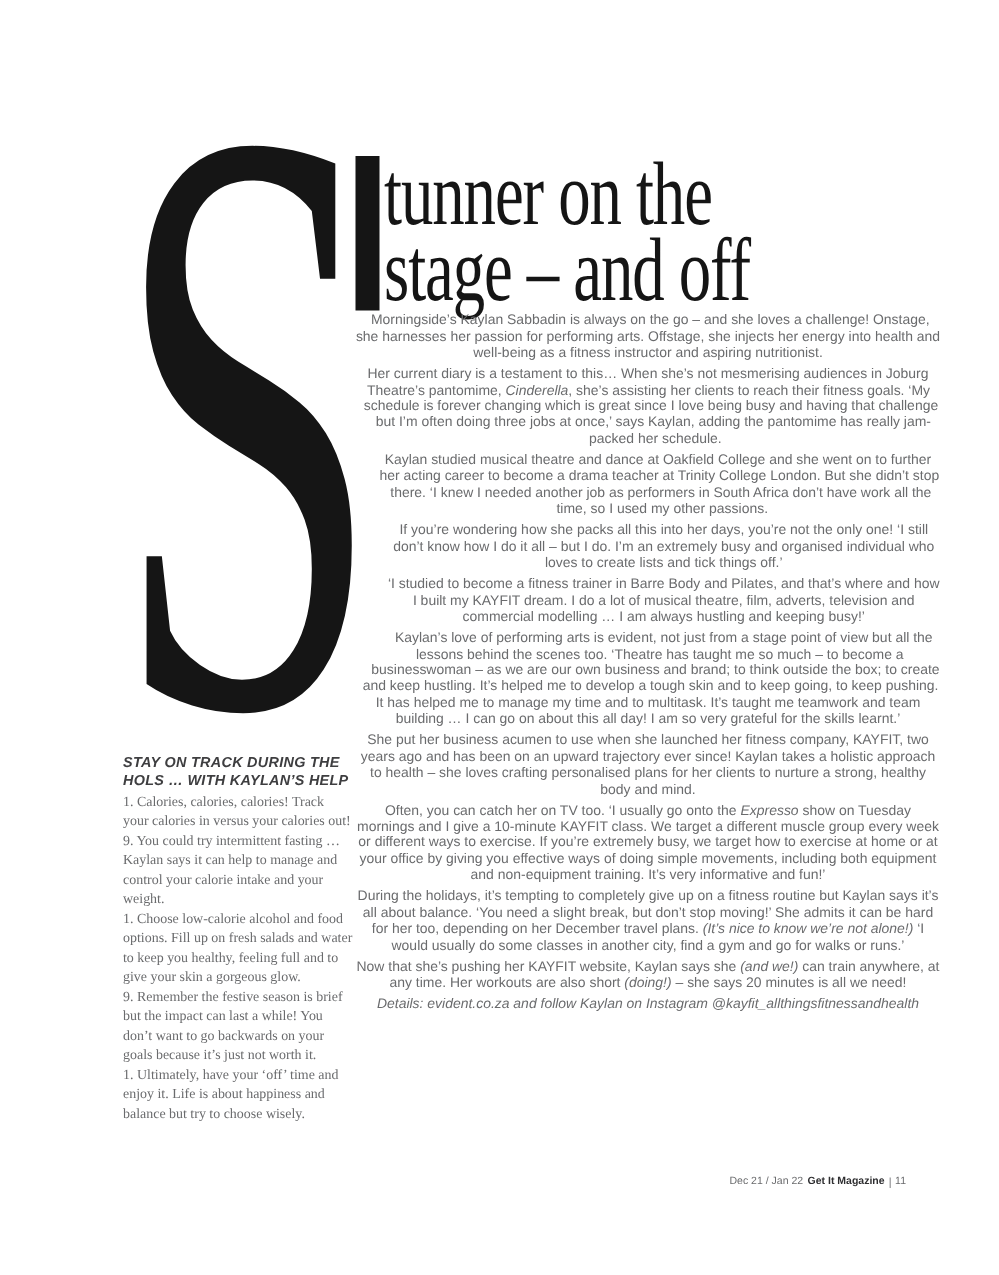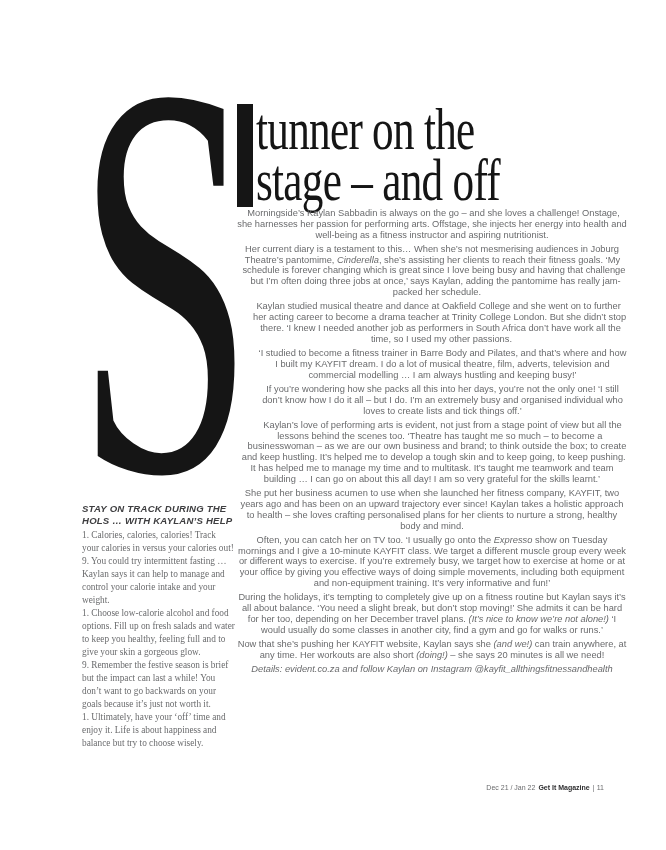--- a/index.html
+++ b/index.html
@@ -71,22 +71,22 @@
   <h1 class="title" style="margin:0;font-weight:normal;">
     <div>tunner on the</div>
     <div>stage – and off</div>
   </h1>
 
   <div class="column">
     <div class="s-shape"></div>
     <p class="p-first"><span>Morningside’s Kaylan Sabbadin is always on the go – and she loves a challenge! Onstage, she harnesses her passion for performing arts. Offstage, she injects her energy into health and well-being as a fitness instructor and aspiring nutritionist.</span></p>
     <p><span>Her current diary is a testament to this… When she’s not mesmerising audiences in Joburg Theatre’s pantomime, </span><em>Cinderella</em><span>, she’s assisting her clients to reach their fitness goals. ‘My schedule is forever changing which is great since I love being busy and having that challenge but I’m often doing three jobs at once,’ says Kaylan, adding the pantomime has really jam-packed her schedule.</span></p>
     <p><span>Kaylan studied musical theatre and dance at Oakfield College and she went on to further her acting career to become a drama teacher at Trinity College London. But she didn’t stop there. ‘I knew I needed another job as performers in South Africa don’t have work all the time, so I used my other passions.</span></p>
+    <p><span>If you’re wondering how she packs all this into her days, you’re not the only one! ‘I still don’t know how I do it all – but I do. I’m an extremely busy and organised individual who loves to create lists and tick things off.’</span></p>
     <p><span>‘I studied to become a fitness trainer in Barre Body and Pilates, and that’s where and how I built my KAYFIT dream. I do a lot of musical theatre, film, adverts, television and commercial modelling … I am always hustling and keeping busy!’</span></p>
-    <p><span>If you’re wondering how she packs all this into her days, you’re not the only one! ‘I still don’t know how I do it all – but I do. I’m an extremely busy and organised individual who loves to create lists and tick things off.’</span></p>
     <p><span>Kaylan’s love of performing arts is evident, not just from a stage point of view but all the lessons behind the scenes too. ‘Theatre has taught me so much – to become a businesswoman – as we are our own business and brand; to think outside the box; to create and keep hustling. It’s helped me to develop a tough skin and to keep going, to keep pushing. It has helped me to manage my time and to multitask. It’s taught me teamwork and team building … I can go on about this all day! I am so very grateful for the skills learnt.’</span></p>
     <p><span>She put her business acumen to use when she launched her fitness company, KAYFIT, two years ago and has been on an upward trajectory ever since! Kaylan takes a holistic approach to health – she loves crafting personalised plans for her clients to nurture a strong, healthy body and mind.</span></p>
     <p><span>Often, you can catch her on TV too. ‘I usually go onto the </span><em>Expresso</em><span> show on Tuesday mornings and I give a 10-minute KAYFIT class. We target a different muscle group every week or different ways to exercise. If you’re extremely busy, we target how to exercise at home or at your office by giving you effective ways of doing simple movements, including both equipment and non-equipment training. It’s very informative and fun!’</span></p>
     <p><span>During the holidays, it’s tempting to completely give up on a fitness routine but Kaylan says it’s all about balance. ‘You need a slight break, but don’t stop moving!’ She admits it can be hard for her too, depending on her December travel plans. </span><em>(It’s nice to know we’re not alone!)</em><span> ‘I would usually do some classes in another city, find a gym and go for walks or runs.’</span></p>
     <p><span>Now that she’s pushing her KAYFIT website, Kaylan says she </span><em>(and we!)</em><span> can train anywhere, at any time. Her workouts are also short </span><em>(doing!)</em><span> – she says 20 minutes is all we need!</span></p>
     <p class="details"><em>Details: evident.co.za and follow Kaylan on Instagram @kayfit_allthingsfitnessandhealth</em></p>
   </div>
 
   <aside class="sidebar">
     <h3 class="sidebar-heading">STAY ON TRACK DURING THE HOLS … WITH KAYLAN’S HELP</h3>

